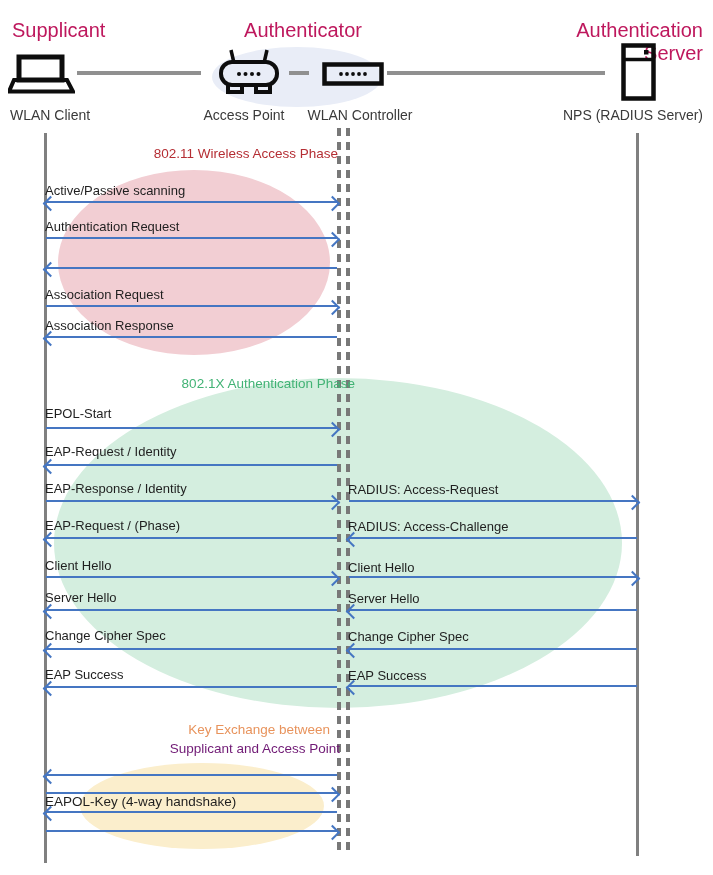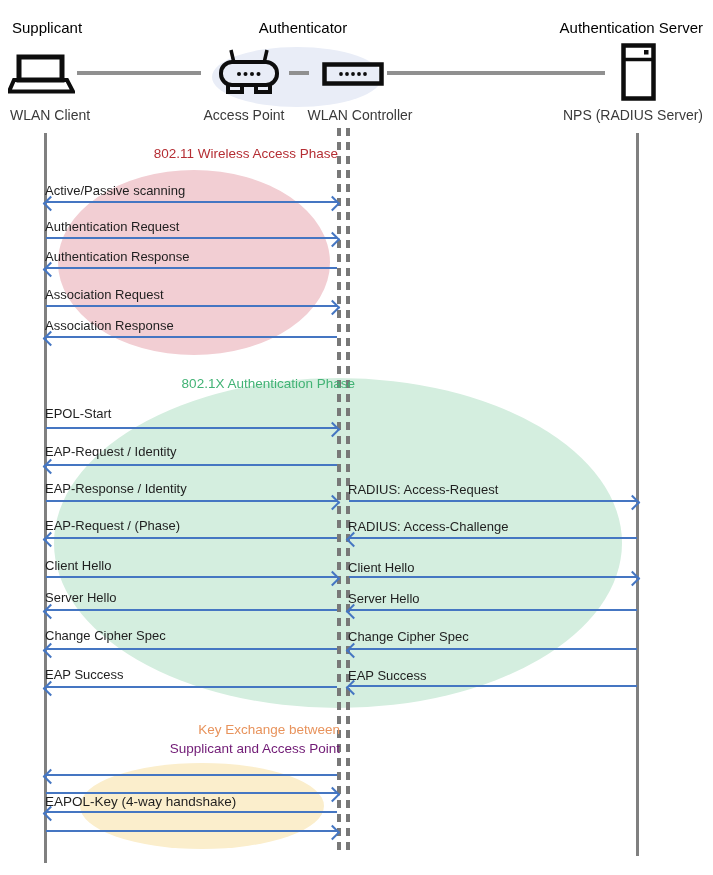--- a/index.html
+++ b/index.html
@@ -10,26 +10,26 @@
   #el-pink{left:58px;top:170px;width:272px;height:185px;background:#F2CED3;}
   #el-green{left:54px;top:378px;width:568px;height:330px;background:#D4EEDF;}
   #el-yellow{left:80px;top:763px;width:244px;height:86px;background:#FBEECC;}
   .lifeline{position:absolute;width:3px;background:#808080;z-index:1;}
   #ll-left{left:44px;top:133px;height:730px;}
   #ll-right{left:636px;top:133px;height:723px;}
   .dashed{position:absolute;width:4px;top:128px;height:728px;z-index:1;
           background:repeating-linear-gradient(to bottom,#787878 0 8px,transparent 8px 14px);}
   #dl1{left:337px;} #dl2{left:346px;}
   .hline{position:absolute;height:4px;background:#909090;top:71px;z-index:1;}
-  .role{position:absolute;top:19px;font-size:15px;color:#000000;z-index:3;}
+  .role{position:absolute;top:19px;font-size:20px;color:#be185d;z-index:3;}
   .devlbl{position:absolute;top:107px;font-size:14px;color:#3a3a3a;z-index:3;}
   .phase-title{position:absolute;font-size:13.5px;text-align:right;z-index:3;}
   #pt-red{left:45px;width:293px;top:146px;color:#B52E34;}
   #pt-green{left:45px;width:310px;top:376px;color:#42B375;}
-  #pt-orange1{left:45px;width:295px;top:722px;color:#E8935C;}
+  #pt-orange1{left:35px;width:295px;top:722px;color:#E8935C;}
   #pt-orange2{left:45px;width:295px;top:741px;color:#701a75;}
   .msg{position:absolute;font-size:13px;text-align:left;z-index:3;color:#1f1f1f;}
   .left-lbl{left:45px;width:292px;}
   .right-lbl{left:348px;width:290px;}
   .arrow{position:absolute;height:0;border-top:2px solid #4576C2;z-index:2;}
   .left-span{left:46px;width:291px;}
   .right-span{left:349px;width:288px;}
   .chev{position:absolute;width:9px;height:9px;top:-5px;}
   .chev-l{left:-1px;border-left:2.5px solid #4576C2;border-bottom:2.5px solid #4576C2;transform:rotate(45deg);}
   .chev-r{right:-1px;border-right:2.5px solid #4576C2;border-top:2.5px solid #4576C2;transform:rotate(45deg);}
@@ -101,21 +101,20 @@
   <div class="arrow left-span" style="top:201px;">
       <span class="chev chev-l"></span>
       <span class="chev chev-r"></span>
     </div>
 
   <div class="msg left-lbl" style="top:219px;">Authentication Request</div>
   <div class="arrow left-span" style="top:237px;">
       <span class="chev chev-r"></span>
     </div>
 
-  <div class="msg left-lbl" style="top:249px;">Authentication Response</div>
   <div class="arrow left-span" style="top:267px;">
       <span class="chev chev-l"></span>
     </div>
 
   <div class="msg left-lbl" style="top:287px;">Association Request</div>
   <div class="arrow left-span" style="top:305px;">
       <span class="chev chev-r"></span>
     </div>
 
   <div class="msg left-lbl" style="top:318px;">Association Response</div>

